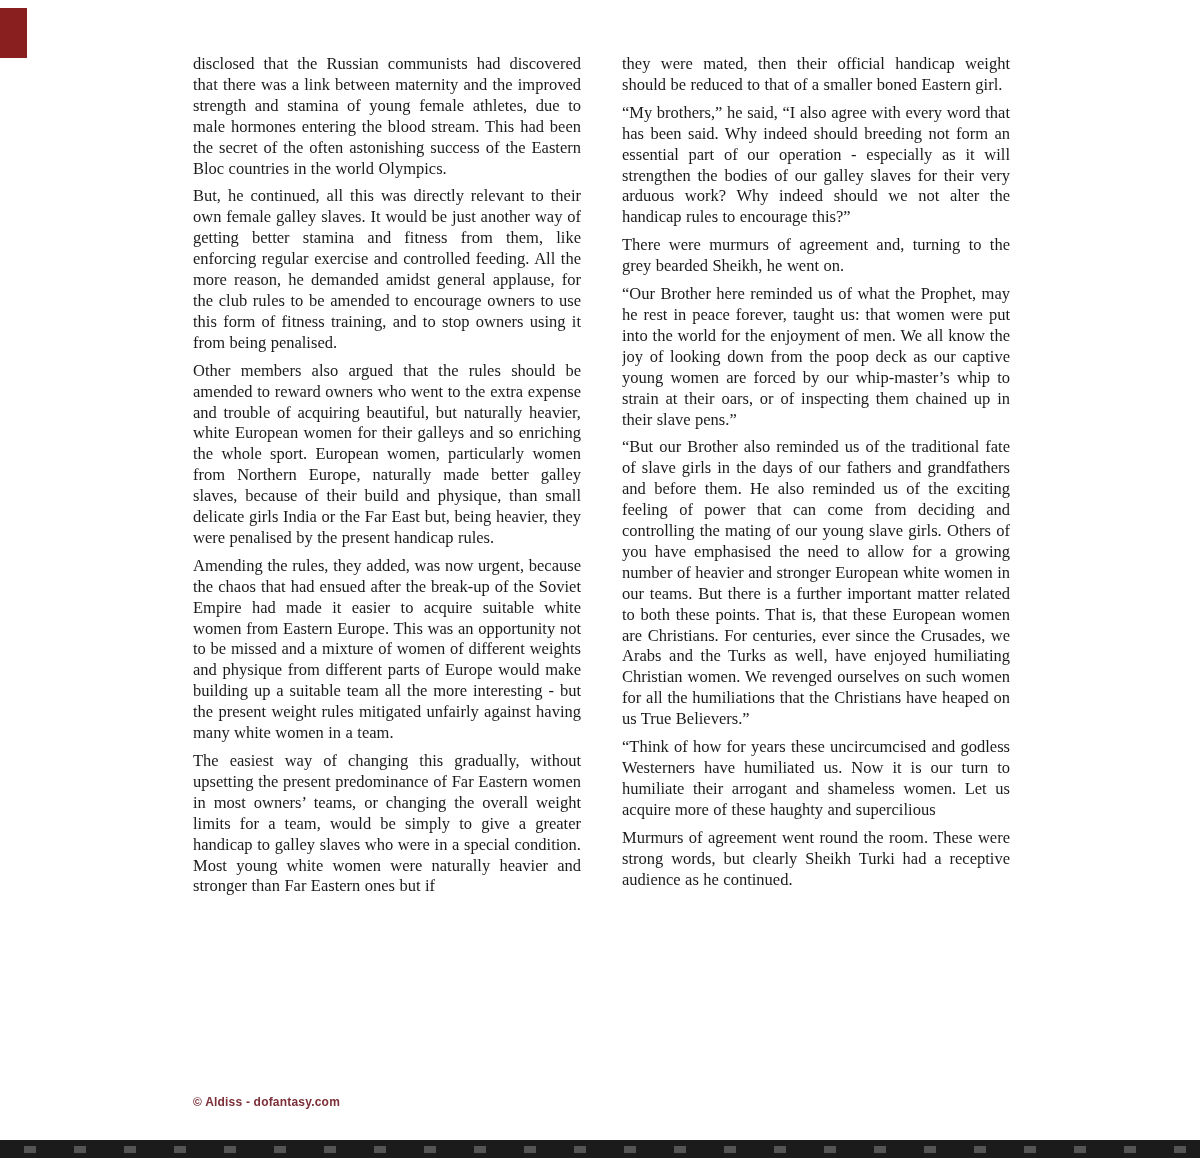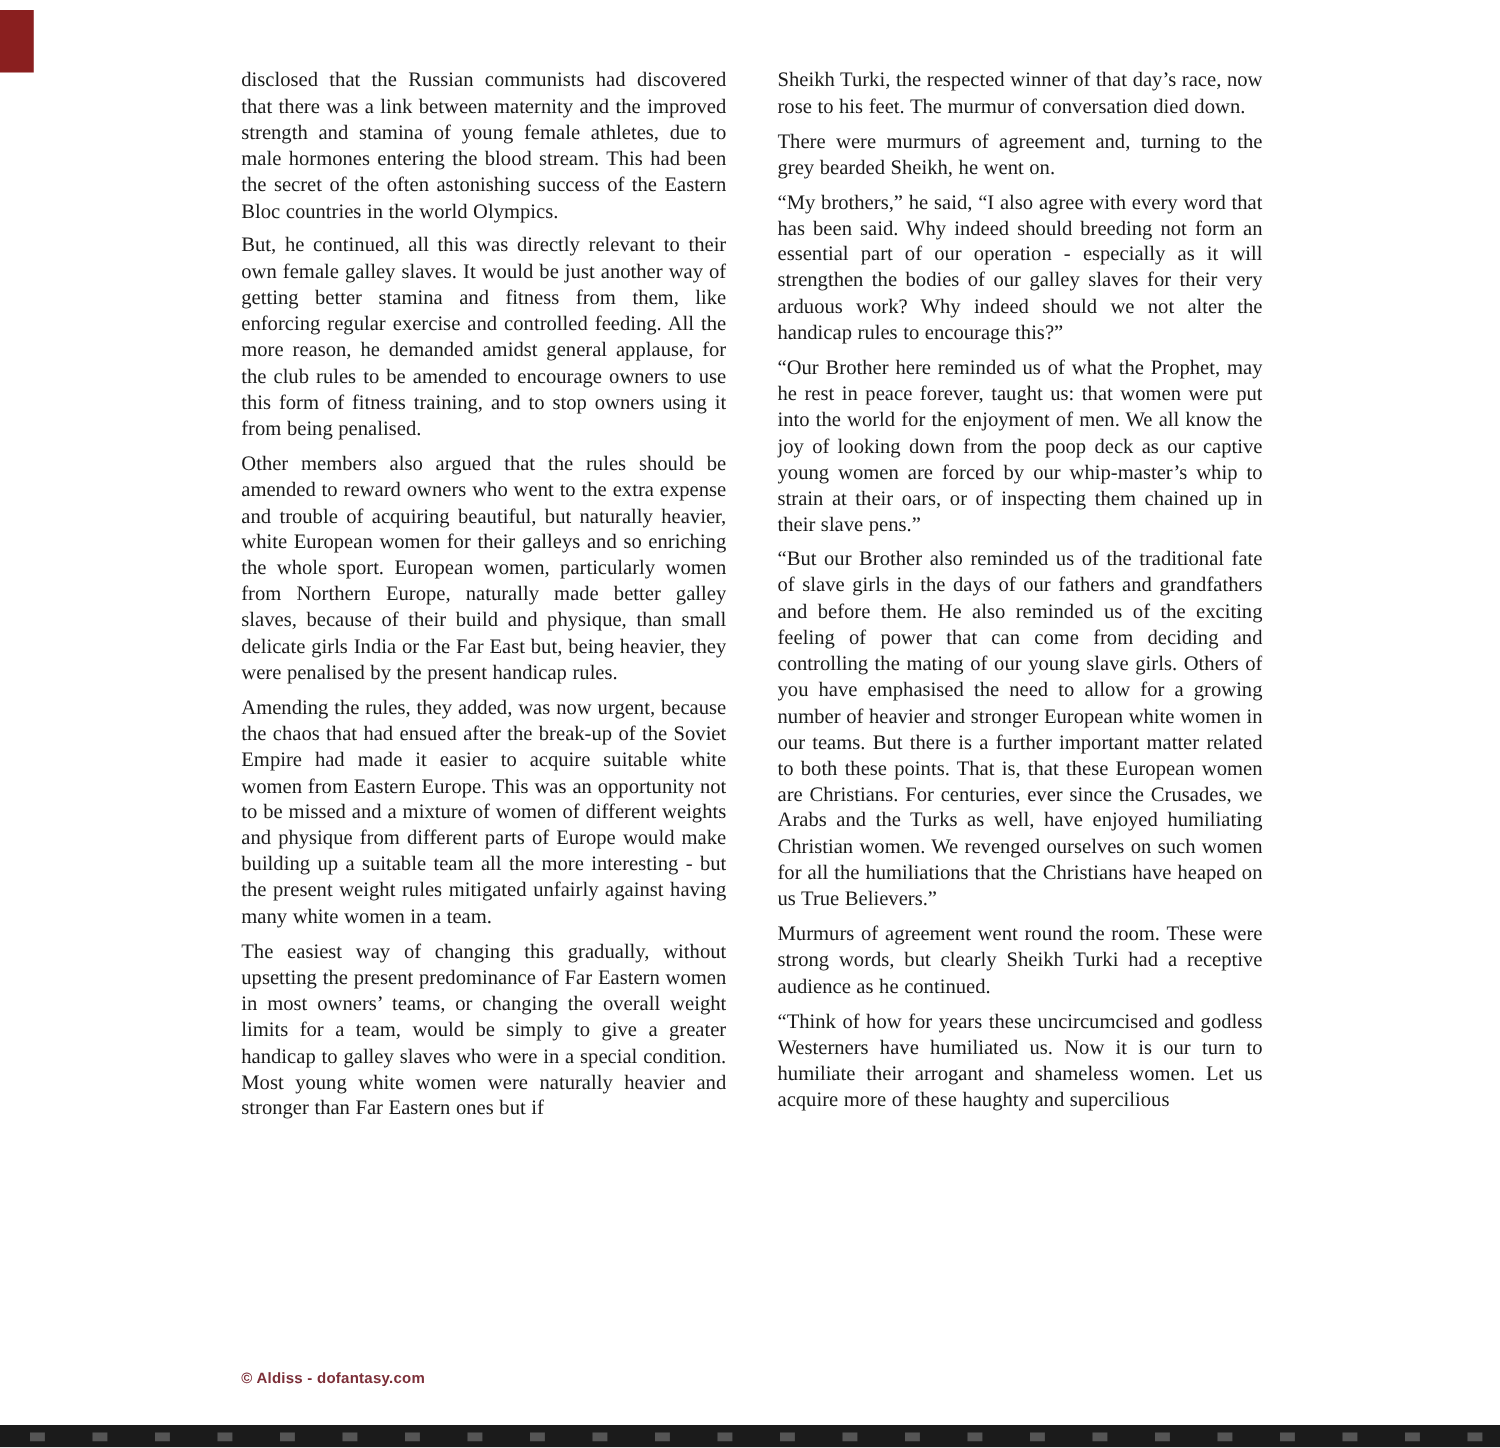--- a/index.html
+++ b/index.html
@@ -90,27 +90,27 @@
 
   <div class="col col-left">
     <p>disclosed that the Russian communists had discovered that there was a link between maternity and the improved strength and stamina of young female athletes, due to male hormones entering the blood stream. This had been the secret of the often astonishing success of the Eastern Bloc countries in the world Olympics.</p>
     <p>But, he continued, all this was directly relevant to their own female galley slaves. It would be just another way of getting better stamina and fitness from them, like enforcing regular exercise and controlled feeding. All the more reason, he demanded amidst general applause, for the club rules to be amended to encourage owners to use this form of fitness training, and to stop owners using it from being penalised.</p>
     <p>Other members also argued that the rules should be amended to reward owners who went to the extra expense and trouble of acquiring beautiful, but naturally heavier, white European women for their galleys and so enriching the whole sport. European women, particularly women from Northern Europe, naturally made better galley slaves, because of their build and physique, than small delicate girls India or the Far East but, being heavier, they were penalised by the present handicap rules.</p>
     <p>Amending the rules, they added, was now urgent, because the chaos that had ensued after the break-up of the Soviet Empire had made it easier to acquire suitable white women from Eastern Europe. This was an opportunity not to be missed and a mixture of women of different weights and physique from different parts of Europe would make building up a suitable team all the more interesting - but the present weight rules mitigated unfairly against having many white women in a team.</p>
     <p>The easiest way of changing this gradually, without upsetting the present predominance of Far Eastern women in most owners’ teams, or changing the overall weight limits for a team, would be simply to give a greater handicap to galley slaves who were in a special condition. Most young white women were naturally heavier and stronger than Far Eastern ones but if</p>
   </div>
 
   <div class="col col-right">
-    <p>Sheikh Turki, the respected winner of that day’s race, now rose to his feet. The murmur of conversation died down.</p>
+    <p>they were mated, then their official handicap weight should be reduced to that of a smaller boned Eastern girl.</p>
+    <p>“My brothers,” he said, “I also agree with every word that has been said. Why indeed should breeding not form an essential part of our operation - especially as it will strengthen the bodies of our galley slaves for their very arduous work? Why indeed should we not alter the handicap rules to encourage this?”</p>
     <p>There were murmurs of agreement and, turning to the grey bearded Sheikh, he went on.</p>
-    <p>“My brothers,” he said, “I also agree with every word that has been said. Why indeed should breeding not form an essential part of our operation - especially as it will strengthen the bodies of our galley slaves for their very arduous work? Why indeed should we not alter the handicap rules to encourage this?”</p>
     <p>“Our Brother here reminded us of what the Prophet, may he rest in peace forever, taught us: that women were put into the world for the enjoyment of men.  We all know the joy of looking down from the poop deck as our captive young women are forced by our whip-master’s whip to strain at their oars, or of inspecting them chained up in their slave pens.”</p>
     <p>“But our Brother also reminded us of the traditional fate of slave girls in the days of our fathers and grandfathers and before them. He also reminded us of the exciting feeling of power that can come from deciding and controlling the mating of our young slave girls. Others of you have emphasised the need to allow for a growing number of heavier and stronger European white women in our teams. But there is a further important matter related to both these points.  That is, that these European women are Christians. For centuries, ever since the Crusades, we Arabs and the Turks as well, have enjoyed humiliating Christian women. We revenged ourselves on such women for all the humiliations that the Christians have heaped on us True Believers.”</p>
+    <p>“Think of how for years these uncircumcised and godless Westerners have humiliated us. Now it is our turn to humiliate their arrogant and shameless women. Let us acquire more of these haughty and supercilious</p>
     <p>Murmurs of agreement went round the room. These were strong words, but clearly Sheikh Turki had a receptive audience as he continued.</p>
-    <p>“Think of how for years these uncircumcised and godless Westerners have humiliated us. Now it is our turn to humiliate their arrogant and shameless women. Let us acquire more of these haughty and supercilious</p>
   </div>
 
   <div class="footer-copyright">© Aldiss - dofantasy.com</div>
   <div class="footer-page-number">77</div>
 
   <div class="bottom-strip"></div>
 
 </div>
 
 </body></html>

